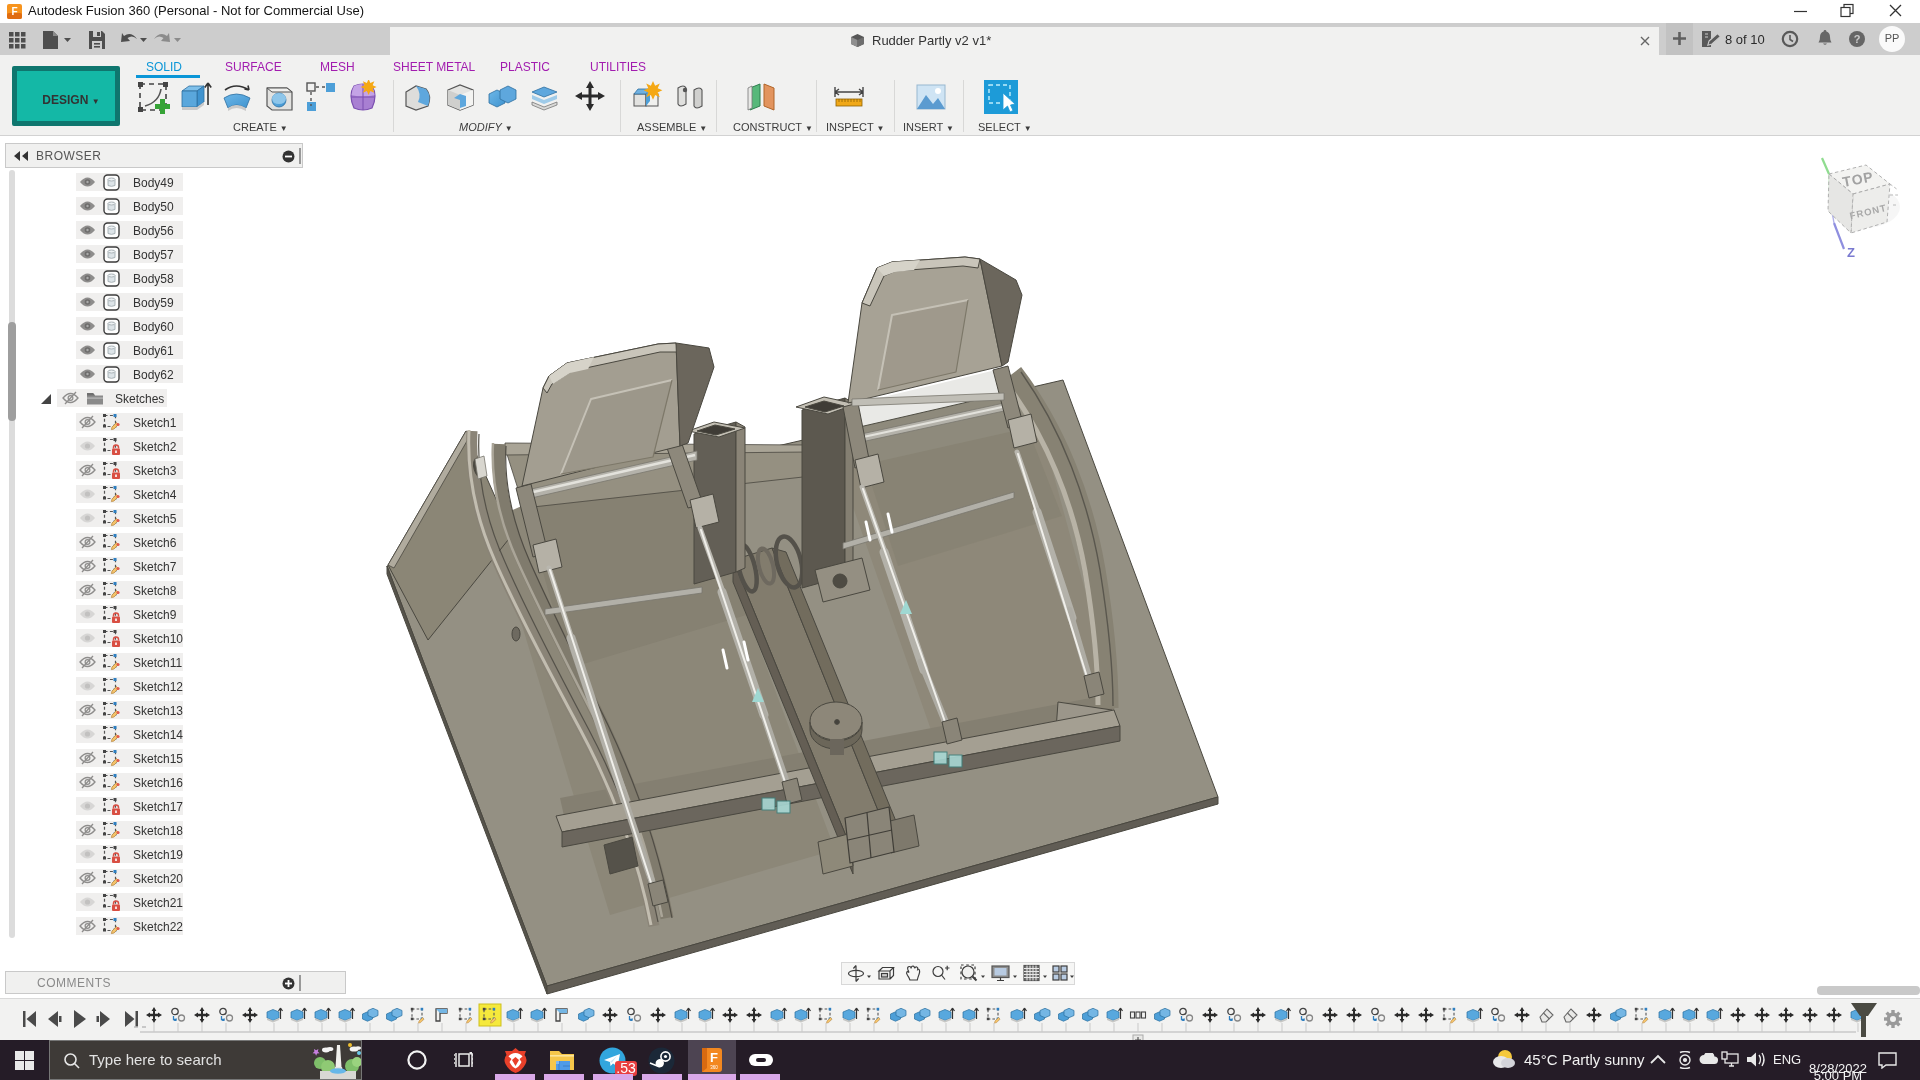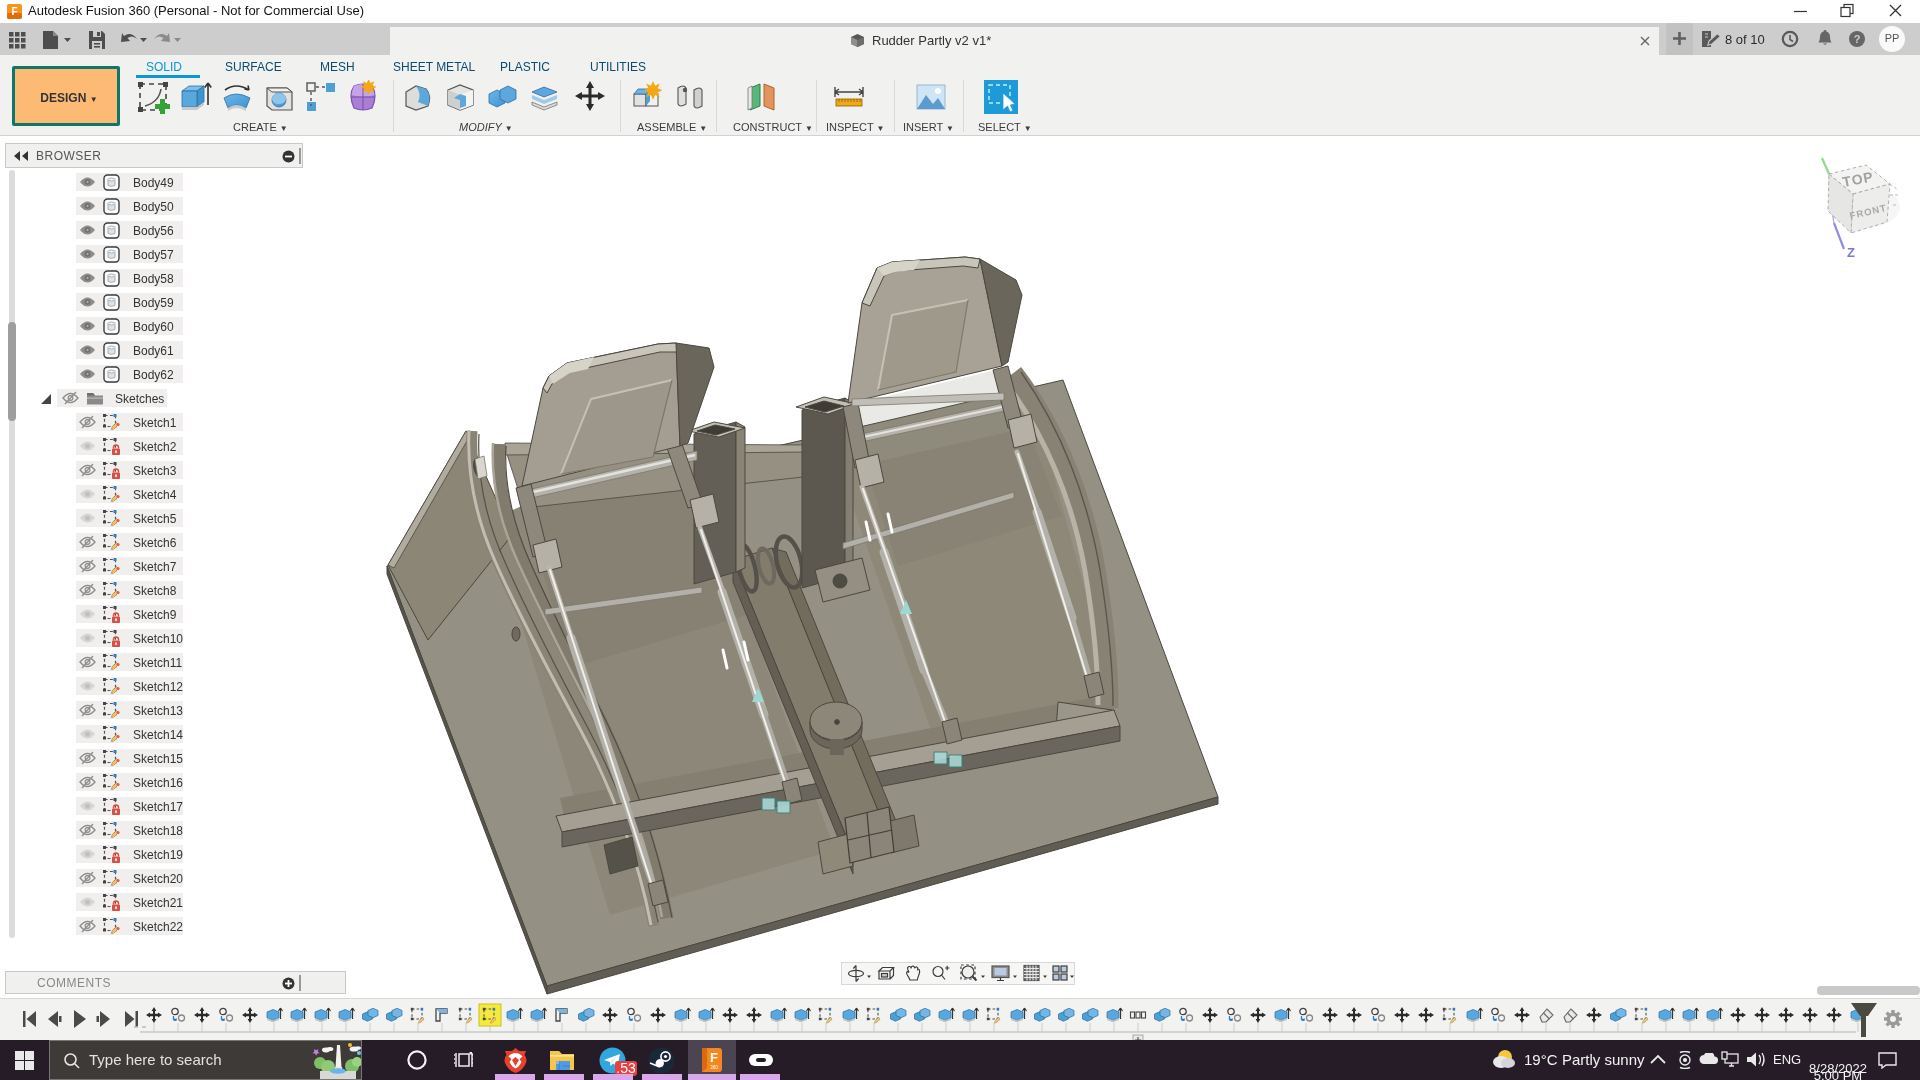--- a/index.html
+++ b/index.html
@@ -4,21 +4,21 @@
 *{margin:0;padding:0;box-sizing:border-box;}
 html,body{width:1920px;height:1080px;overflow:hidden;}
 body{font-family:"Liberation Sans",sans-serif;background:#fff;position:relative;}
 .abs{position:absolute;}
 #titlebar{left:0;top:0;width:1920px;height:23px;background:#fff;}
 #qat{left:0;top:23px;width:1920px;height:32px;background:#cdcdcd;}
 #tab{left:390px;top:4px;width:1269px;height:28px;background:#f1f1f0;}
 #ribbon{left:0;top:55px;width:1920px;height:81px;background:#f1f1f0;border-bottom:1px solid #d2d2d2;}
 .rsep{position:absolute;top:25px;width:1px;height:52px;background:#d8d8d7;}
 .glabel{position:absolute;top:66px;font-size:11px;color:#3c3c3c;white-space:nowrap;}
-.tabl{position:absolute;top:5px;font-size:12px;color:#0c4a6e;white-space:nowrap;}
+.tabl{position:absolute;top:5px;font-size:12px;color:#a21caf;white-space:nowrap;}
 #canvas{left:0;top:136px;width:1920px;height:862px;background:#fff;}
 #timeline{left:0;top:998px;width:1920px;height:42px;background:#f2f2f1;border-top:1px solid #d9d9d9;}
 #taskbar{left:0;top:1040px;width:1920px;height:40px;background:#251c27;}
 .panelhdr{background:#f0f0ef;border:1px solid #c9c9c9;}
 .trow{position:absolute;left:76px;width:107px;height:18px;background:#f0efee;}
 .trow .lbl{position:absolute;left:57px;top:3px;font-size:12px;color:#333;white-space:nowrap;}
 svg{display:block;}
 </style></head><body>
 <div class="abs" id="titlebar">
  <svg class="abs" style="left:7px;top:4px" width="15" height="15" viewBox="0 0 15 15">
@@ -97,21 +97,21 @@
  </svg>
  <svg class="abs" style="left:1848px;top:7px" width="18" height="18" viewBox="0 0 18 18">
   <circle cx="9" cy="9" r="8" fill="#666"></circle>
       <text x="9" y="13" font-size="11" font-weight="bold" fill="#ccc" text-anchor="middle">?</text>
  </svg>
  <div class="abs" style="left:1879px;top:3px;width:26px;height:26px;border-radius:50%;background:#fafafa;">
   <div class="abs" style="left:0;top:6px;width:26px;text-align:center;font-size:11px;color:#555;">PP</div>
  </div>
 </div>
 <div class="abs" id="ribbon">
- <div class="abs" style="left:12px;top:11px;width:108px;height:60px;background:#fdba74;border:3px solid #0f766e;border-radius:2px;">
+ <div class="abs" style="left:12px;top:11px;width:108px;height:60px;background:#14b8a6;border:5px solid #0f766e;border-radius:2px;">
    <div class="abs" style="left:0;top:22px;width:108px;text-align:center;font-size:12px;font-weight:bold;color:#333;">DESIGN <span style="font-size:8px;">▼</span></div>
  </div>
  <div class="tabl" style="left:146px;color:#0a96d7;font-weight:normal;">SOLID</div>
  <div class="abs" style="left:136px;top:20px;width:64px;height:3px;background:#0a96d7;"></div>
  <div class="tabl" style="left:225px;">SURFACE</div>
  <div class="tabl" style="left:320px;">MESH</div>
  <div class="tabl" style="left:393px;">SHEET METAL</div>
  <div class="tabl" style="left:500px;">PLASTIC</div>
  <div class="tabl" style="left:590px;">UTILITIES</div>
  <div class="glabel" style="left:233px;">CREATE <span style="font-size:8px;">▼</span></div>
@@ -1275,21 +1275,21 @@
  <div class="abs" style="left:544px;top:34px;width:40px;height:6px;background:#d9a8e8;"></div>
  <div class="abs" style="left:593px;top:34px;width:40px;height:6px;background:#d9a8e8;"></div>
  <div class="abs" style="left:642px;top:34px;width:40px;height:6px;background:#d9a8e8;"></div>
  <div class="abs" style="left:688px;top:34px;width:48px;height:6px;background:#d9a8e8;"></div>
  <div class="abs" style="left:740px;top:34px;width:40px;height:6px;background:#d9a8e8;"></div>
  <svg class="abs" style="left:1491px;top:8px" width="26" height="24" viewBox="0 0 26 24">
   <circle cx="14" cy="9" r="7" fill="#f5c83c"></circle>
   <ellipse cx="10" cy="14" rx="8" ry="6" fill="#e8e8ea"></ellipse>
   <ellipse cx="17" cy="15" rx="7" ry="5" fill="#d4d4da"></ellipse>
  </svg>
- <div class="abs" style="left:1524px;top:11px;font-size:15px;color:#f2f2f2;">19°C</div>
+ <div class="abs" style="left:1524px;top:11px;font-size:15px;color:#f2f2f2;">45°C</div>
  <div class="abs" style="left:1562px;top:11px;font-size:15px;color:#f2f2f2;">Partly sunny</div>
  <svg class="abs" style="left:1650px;top:14px" width="16" height="11" viewBox="0 0 16 11">
       <path d="M1 9 L8 2 L15 9" fill="none" stroke="#e8e8e8" stroke-width="1.8"></path>
     </svg>
  <svg class="abs" style="left:1676px;top:11px" width="18" height="18" viewBox="0 0 18 18" stroke="#e8e8e8" fill="none" stroke-width="1.4">
   <circle cx="9" cy="9" r="5"></circle>
       <circle cx="9" cy="9" r="1.4" fill="#e8e8e8"></circle>
       <path d="M4 1.5 Q9 -0.5 14 1.5 M4 16.5 Q9 18.5 14 16.5"></path>
  </svg>
  <svg class="abs" style="left:1699px;top:13px" width="19" height="13" viewBox="0 0 19 13">

